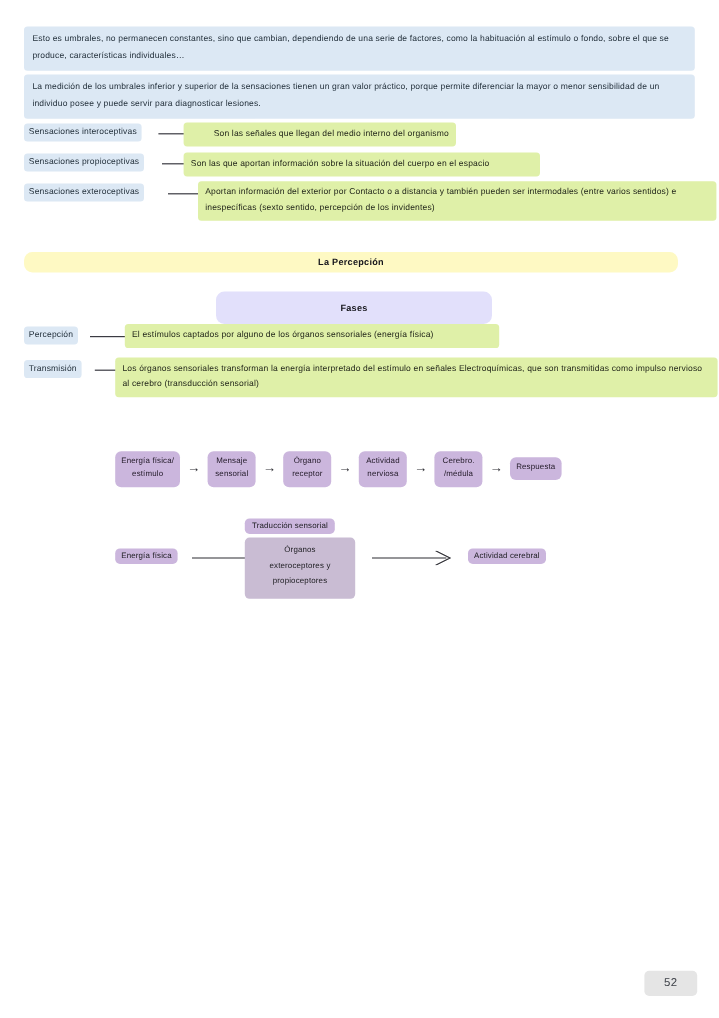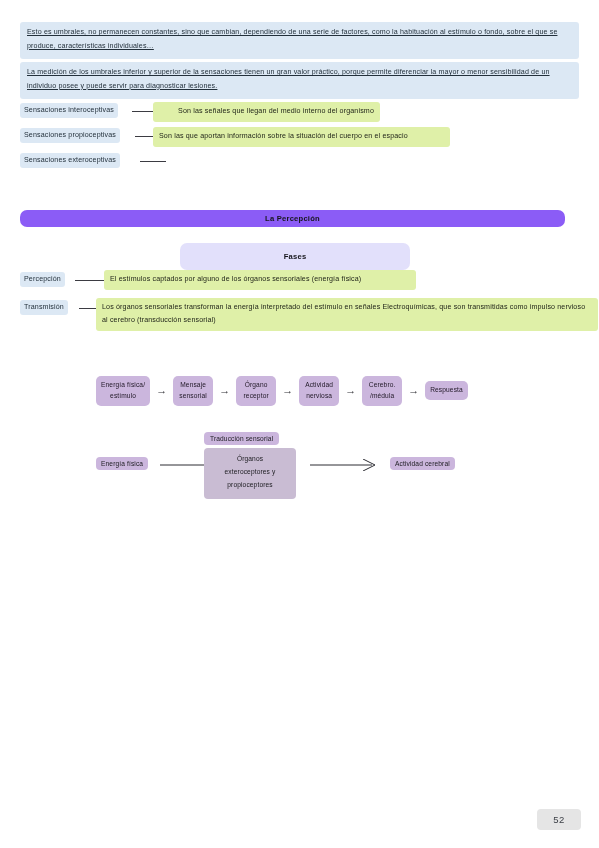--- a/index.html
+++ b/index.html
@@ -32,21 +32,20 @@
     color: #22261a;
     border-radius: 3px;
   }
 
   
   .para {
     font-size: 7.1px;
     line-height: 1.95;
     padding: 4px 7px 5px 7px;
     letter-spacing: 0.02em;
-    text-decoration: underline;
   }
   #para-1 { left: 20px; top: 22px; width: 545px; }
   #para-2 { left: 20px; top: 62px; width: 545px; }
 
   
   .def-row { left: 20px; }
   .def-term {
     position: absolute;
     left: 0;
     top: 0;
@@ -68,21 +67,21 @@
     padding: 3px 6px 4px 6px;
     letter-spacing: 0.02em;
   }
 
   
   #banner-percepcion {
     left: 20px;
     top: 210px;
     width: 545px;
     height: 17px;
-    background: #8b5cf6;
+    background: #fef9c3;
     border-radius: 7px;
     display: flex;
     align-items: center;
     justify-content: center;
     font-size: 7.6px;
     font-weight: bold;
     color: #16161c;
     letter-spacing: 0.03em;
   }
   #banner-fases {
@@ -213,20 +212,21 @@
 
   <div class="abs def-row" style="left:20px; top:128px; width:545px; height:16px;">
     <div class="def-term hl-blue">Sensaciones propioceptivas</div>
     <div class="def-dash" style="left:115px; top:8px; width:22px;"></div>
     <div class="def-text hl-green" style="left:133px; top:-1px; width:285px;">Son las que aportan información sobre la situación del cuerpo en el espacio</div>
   </div>
 
   <div class="abs def-row" style="left:20px; top:153px; width:545px; height:32px;">
     <div class="def-term hl-blue">Sensaciones exteroceptivas</div>
     <div class="def-dash" style="left:120px; top:8px; width:26px;"></div>
+    <div class="def-text hl-green" style="left:145px; top:-2px; width:420px;">Aportan información del exterior por Contacto o a distancia y también pueden ser intermodales (entre varios sentidos) e inespecíficas (sexto sentido, percepción de los invidentes)</div>
   </div>
 
   <div class="abs" id="banner-percepcion">La Percepción</div>
 
   <div class="abs" id="banner-fases">Fases</div>
 
   <div class="abs def-row" style="left:20px; top:272px; width:545px; height:16px;">
     <div class="def-term hl-blue">Percepción</div>
     <div class="def-dash" style="left:55px; top:8px; width:30px;"></div>
     <div class="def-text hl-green" style="left:84px; top:-2px; width:300px;">El estímulos captados por alguno de los órganos sensoriales (energía física)</div>

